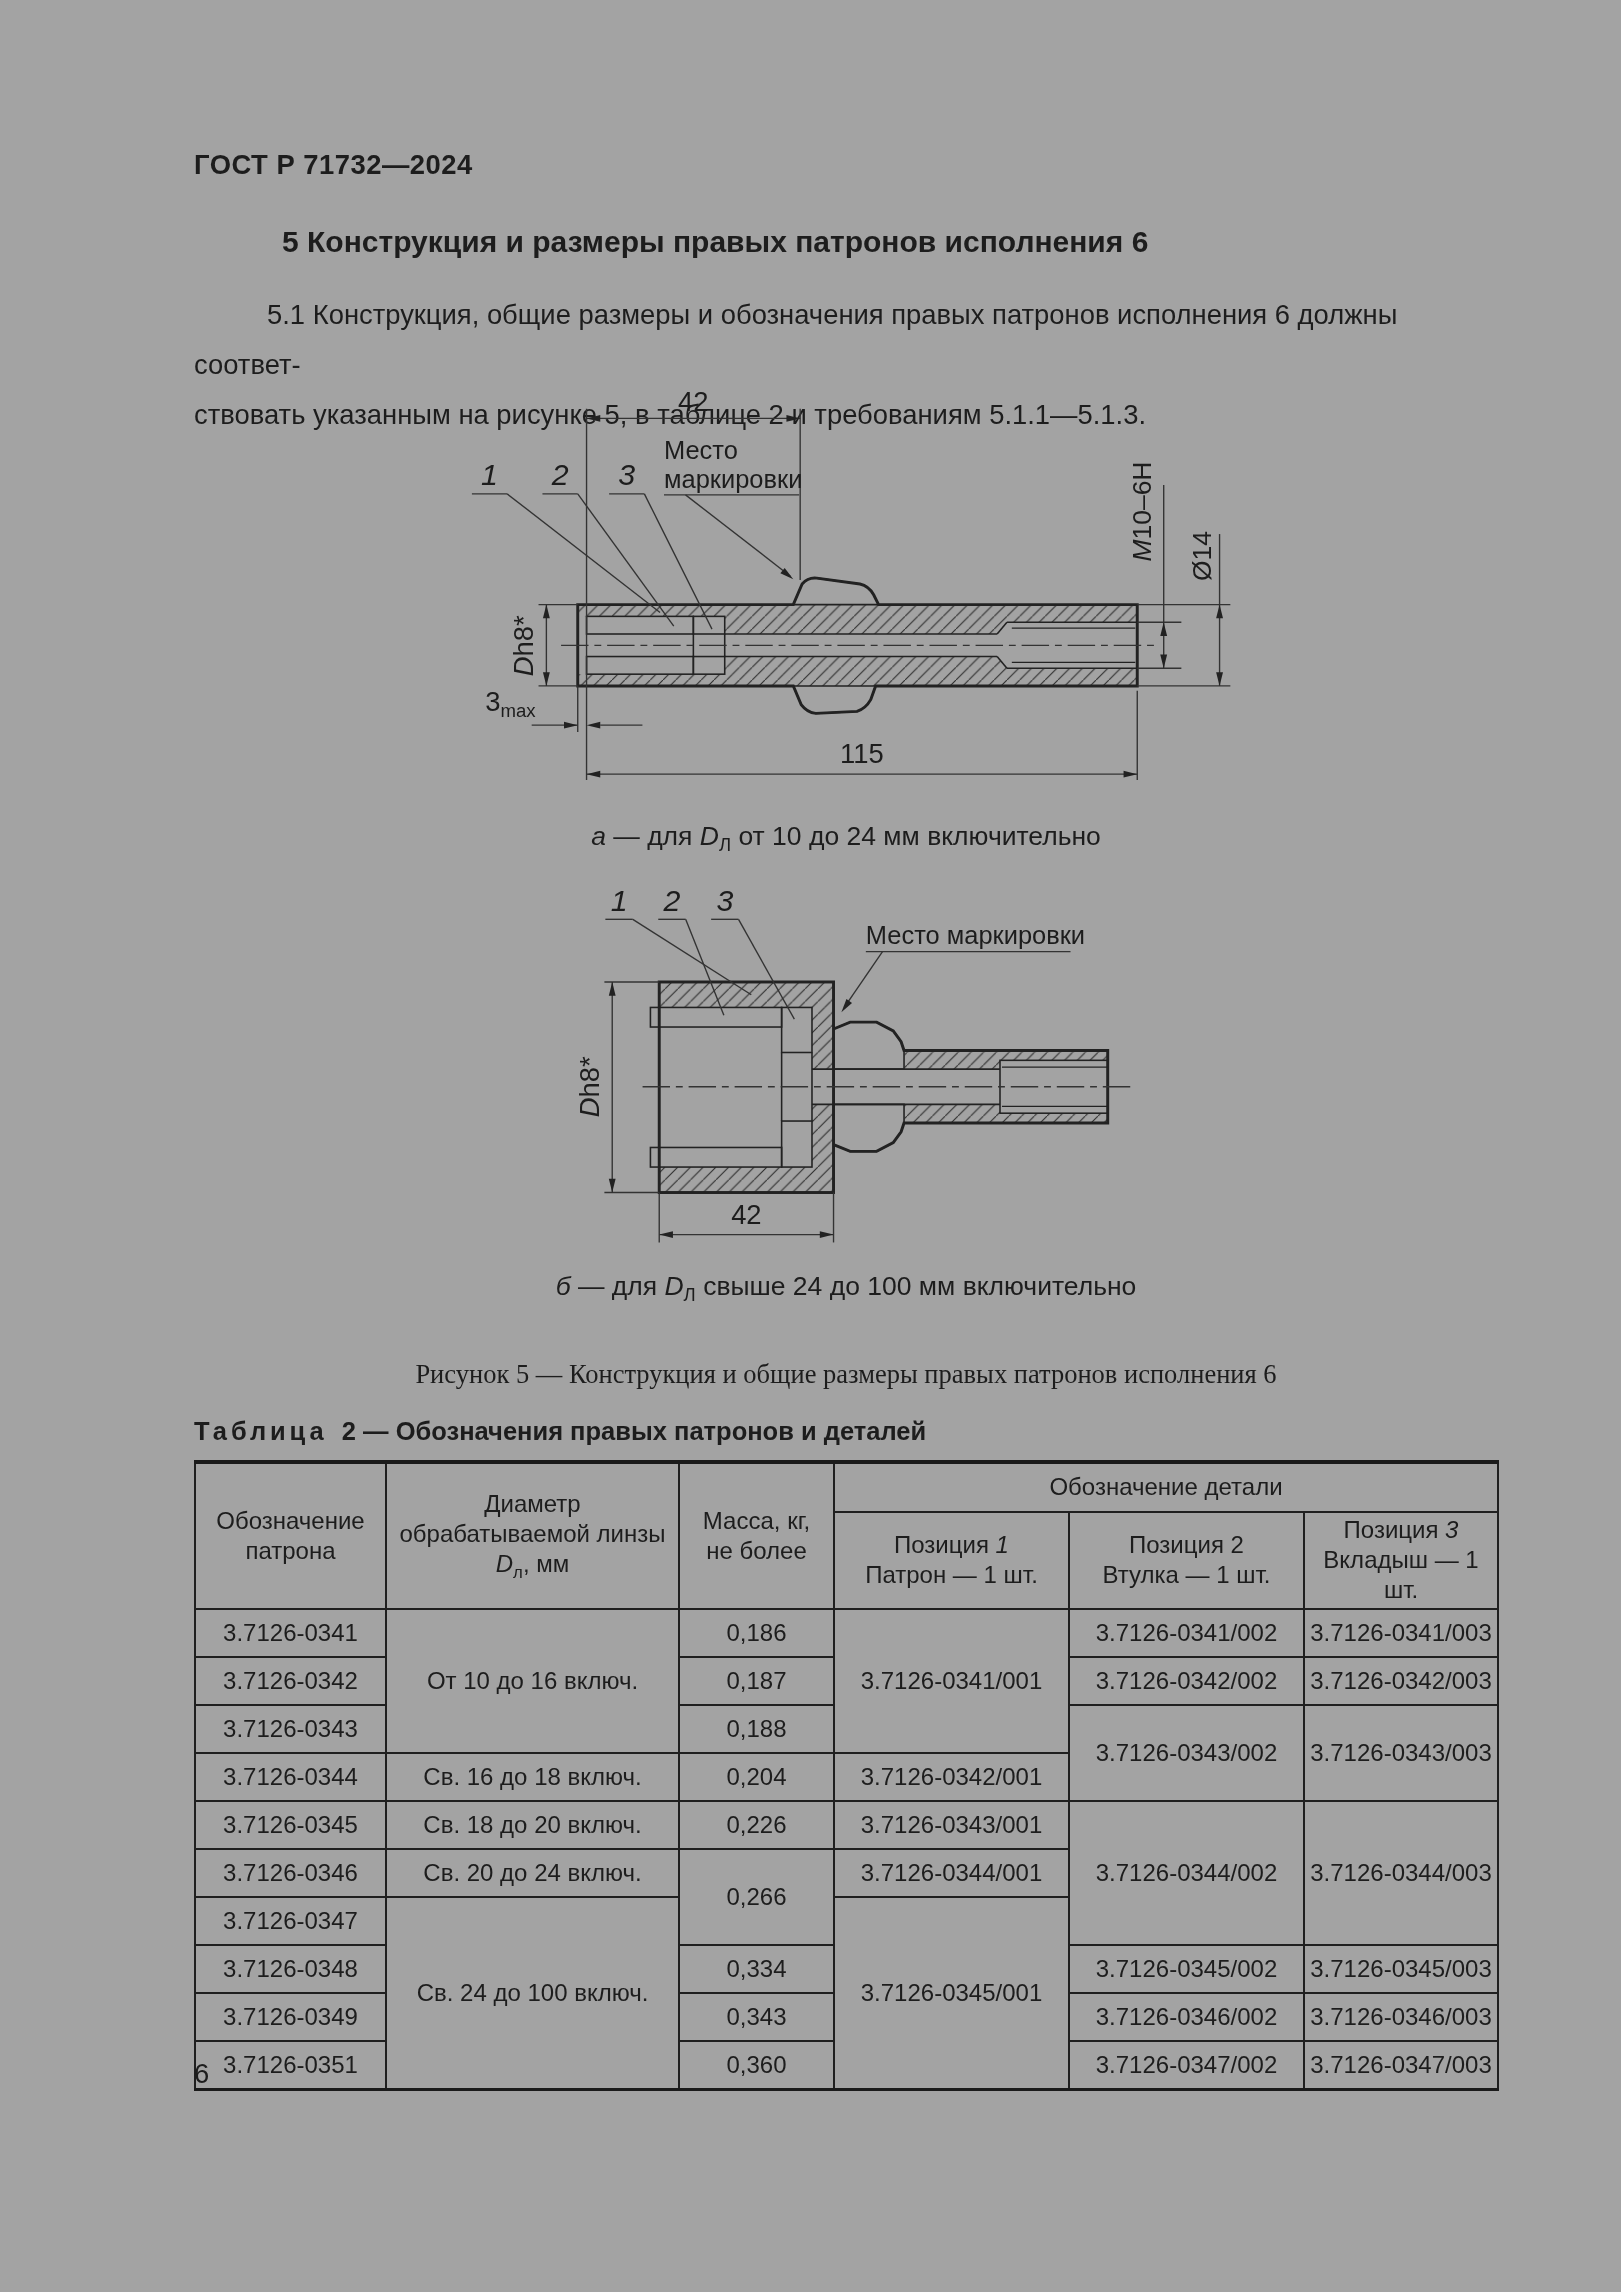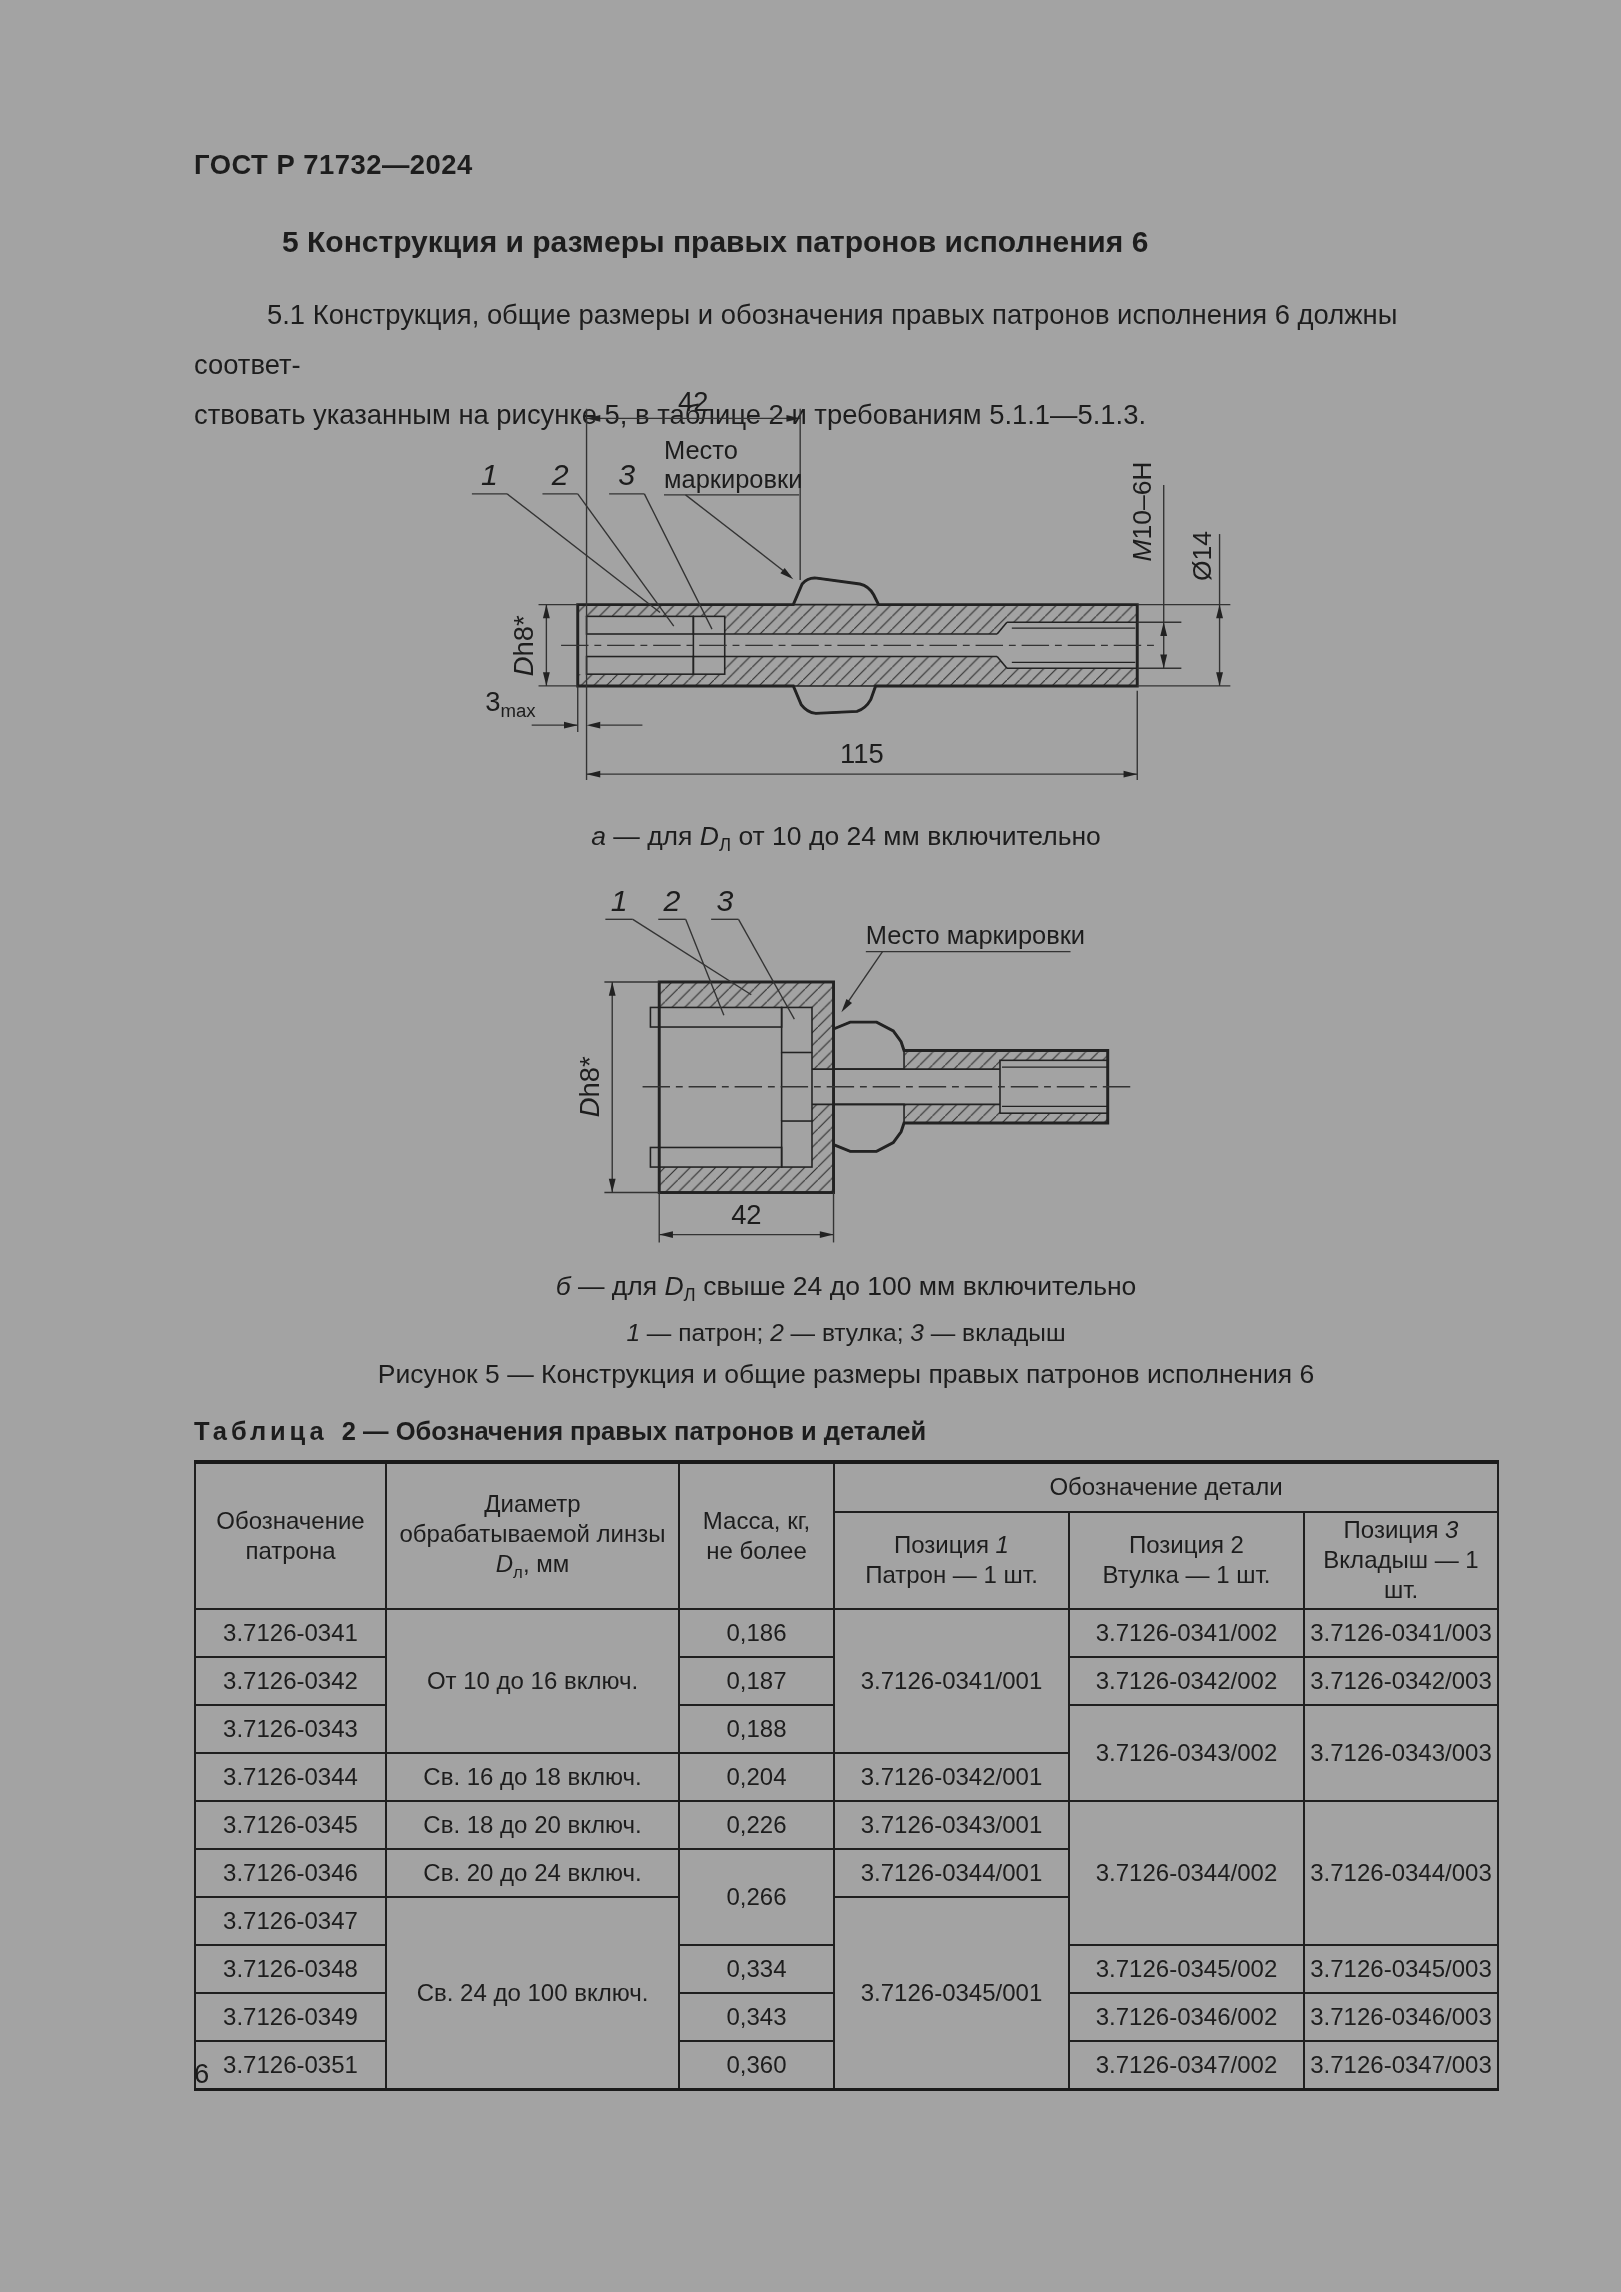--- a/index.html
+++ b/index.html
@@ -15,21 +15,21 @@
   .doc-header{position:absolute;left:194px;top:149px;font-size:27.4px;font-weight:bold;letter-spacing:0.5px;}
   .sec-title{position:absolute;left:282px;top:225px;font-size:30px;font-weight:bold;}
   .para{position:absolute;left:194px;top:290px;width:1306px;font-size:27.4px;line-height:50px;text-align:left;}
   .para .indent{display:inline-block;width:73px;}
   .fig-a{position:absolute;left:370px;top:387px;width:877px;height:397px;}
   .fig-b{position:absolute;left:461px;top:887px;width:701px;height:377px;}
   .cap{position:absolute;left:194px;width:1304px;text-align:center;font-size:26.5px;}
   .cap-a{top:821px;}
   .cap-b{top:1271px;}
   .legend{top:1319px;font-size:24.5px;}
-  .figcap{top:1359px;font-size:26.5px;}
+  .figcap{top:1359px;font-size:26.5px;font-family:Liberation Serif, serif;}
   .tbl-title{position:absolute;left:194px;top:1417px;font-size:25.5px;font-weight:bold;}
   .tbl-title .tword{letter-spacing:3.9px;}
   .gtable{
     position:absolute;left:194px;top:1460px;width:1304px;
     border-collapse:collapse;table-layout:fixed;
     font-size:24px;
   }
   .gtable th,.gtable td{
     border:2px solid #1f1f1f;text-align:center;vertical-align:middle;
     padding:2px 3.9px;font-weight:normal;line-height:1.26;
@@ -261,23 +261,20 @@
       <polygon class="arr" points="202,355 216,351.5 216,358.5"></polygon>
       <polygon class="arr" points="380,355 366,351.5 366,358.5"></polygon>
       <text x="291" y="344" font-size="28" text-anchor="middle"><tspan>42</tspan></text>
     </g>
   </svg>
 
   <div class="cap cap-b">
     <i>б</i><span> — для </span><i>D</i><sub>Л</sub><span> свыше 24 до 100 мм включительно</span>
   </div>
 
-  <div class="cap legend">
-    <i>1</i><span> — патрон; </span><i>2</i><span> — втулка; </span><i>3</i><span> — вкладыш</span>
-  </div>
 
   <div class="cap figcap">Рисунок 5 — Конструкция и общие размеры правых патронов исполнения 6</div>
 
   <div class="tbl-title">
     <span class="tword">Таблица</span>&nbsp;&nbsp;<span>2</span> <span>— Обозначения правых патронов и деталей</span>
   </div>
 
   <table class="gtable">
     <colgroup>
       <col style="width:191px">

